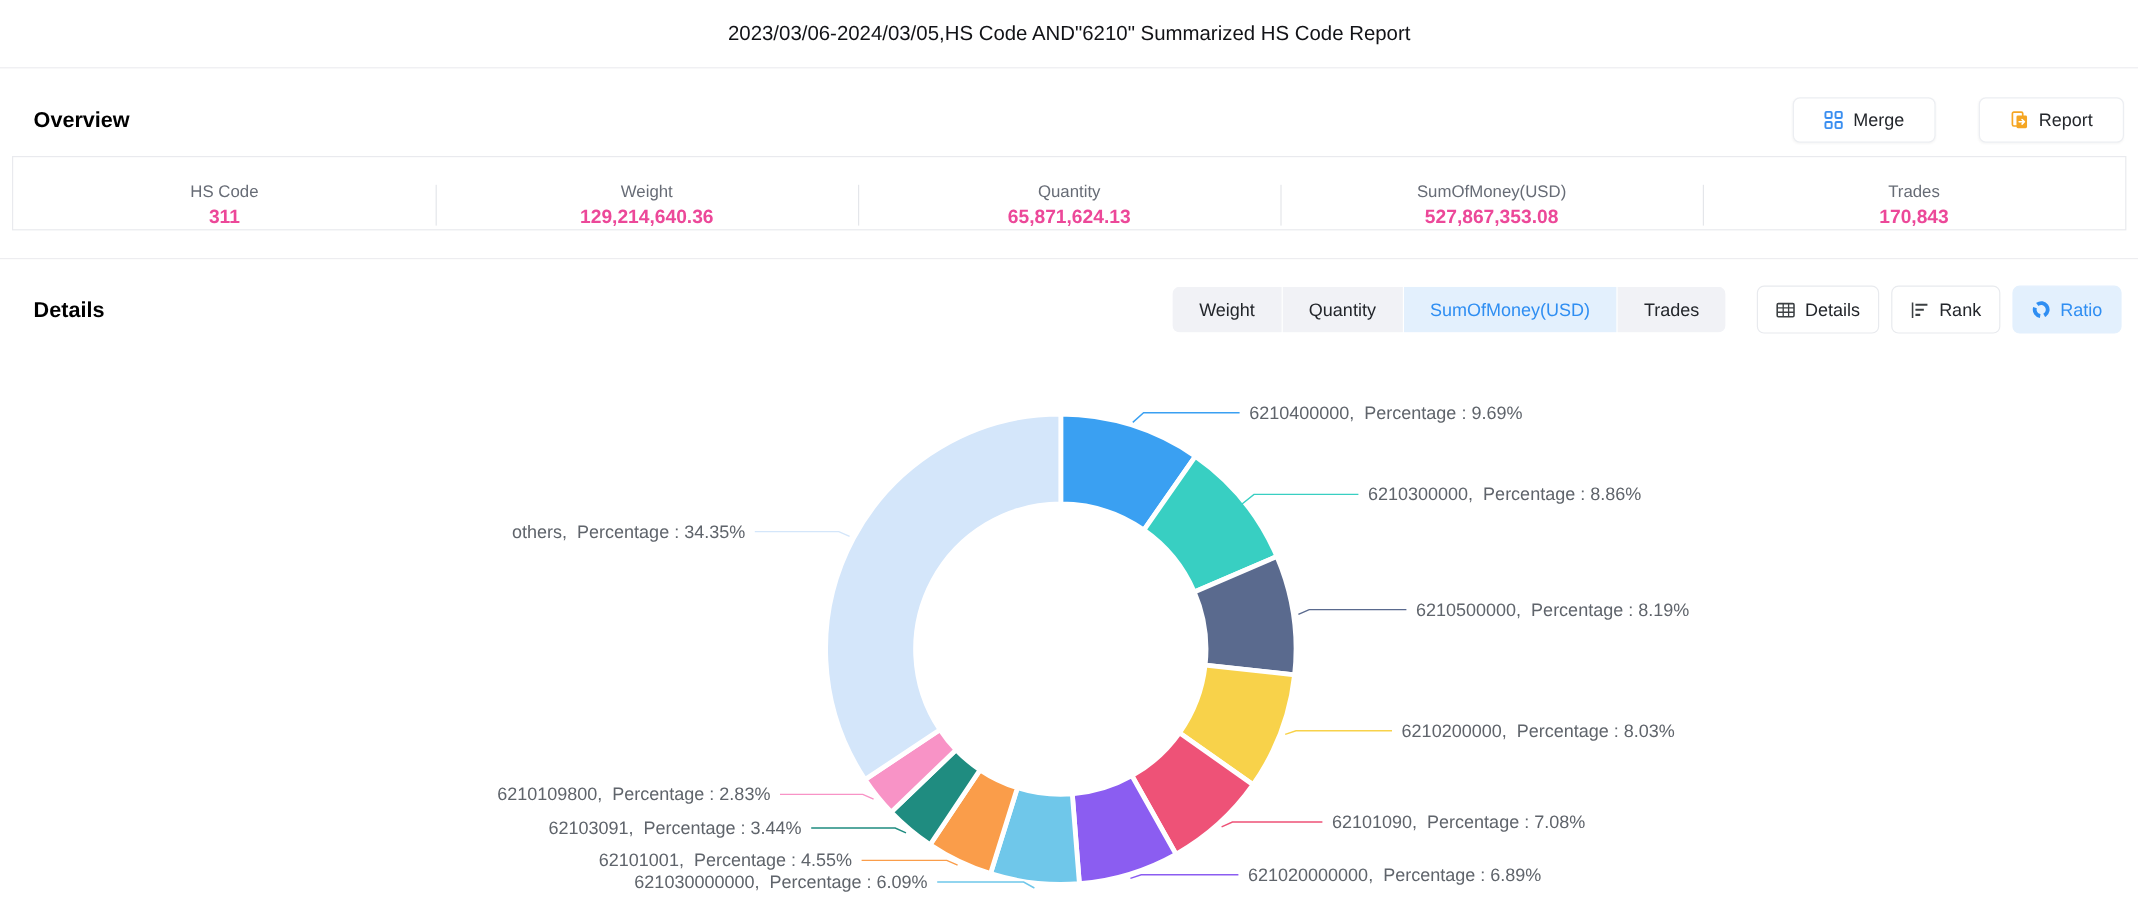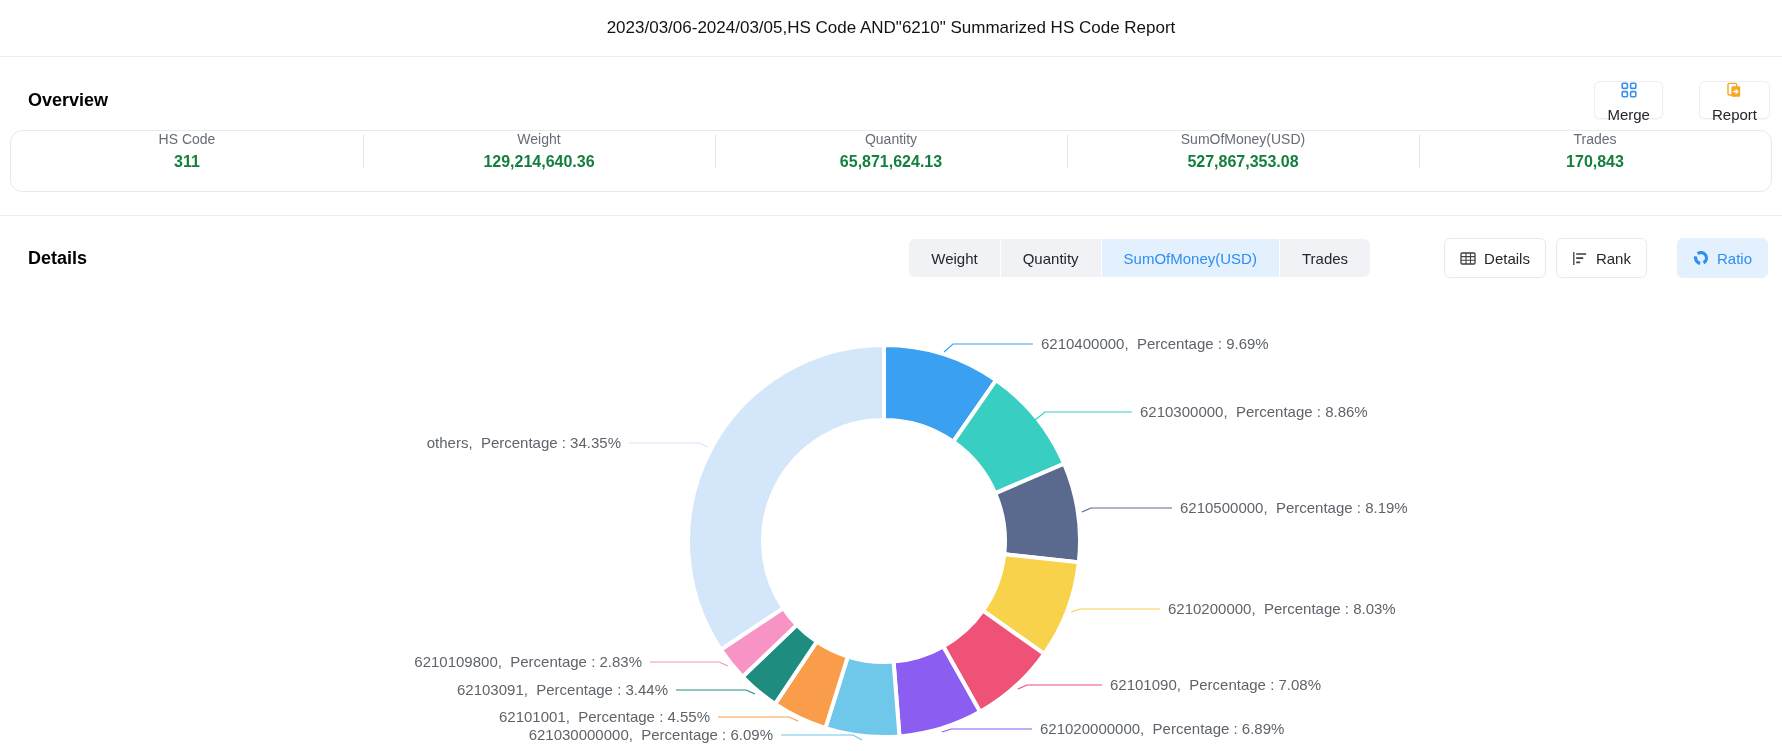--- a/index.html
+++ b/index.html
@@ -14,59 +14,58 @@
     font-size:17px; color:#121317;
   }
   .ov-head {
     margin-top:21px; height:44px;
     display:flex; align-items:center; justify-content:space-between;
     padding:0 12px 0 28px;
   }
   .sec-title { font-size:18px; font-weight:bold; color:#000000; }
   .hbtn-group { display:flex; gap:36px; }
   .hbtn {
-    height:36px; padding:0 12px; background:#fff;
+    height:36px; padding:0 25px; background:#fff;
     border:1px solid #eceef2; border-radius:6px;
     display:flex; align-items:center; gap:8px;
     font-size:15px; color:#23262b; cursor:pointer;
     box-shadow:0 1px 2px rgba(0,0,0,0.04);
-    flex-direction:column;
   }
   .card {
     margin:8px 10px 0 10px; height:60px;
-    border:1px solid #e9eaee; border-radius:12px;
-    display:flex; align-items:flex-start;
+    border:1px solid #e9eaee; border-radius:0;
+    display:flex; align-items:flex-end;
   }
   .stat { flex:1; text-align:center; position:relative; }
   .stat + .stat::before {
     content:""; position:absolute; left:0; top:50%; transform:translateY(-50%);
     width:1px; height:34px; background:#e4e6ea;
   }
   .stat .s-label { font-size:14px; color:#676c76; }
-  .stat .s-value { font-size:16px; font-weight:bold; color:#15803d; margin-top:6px; }
+  .stat .s-value { font-size:16px; font-weight:bold; color:#ec4899; margin-top:6px; }
   .divider { margin-top:23px; height:1px; background:#ededf0; width:100%; }
   .details-head {
     margin-top:22px; height:40px;
-    display:flex; align-items:center; padding:0 14px 0 28px;gap:48px;
+    display:flex; align-items:center; padding:0 14px 0 28px;
   }
   .details-head .sec-title { margin-right:auto; }
   .tab-group { display:flex; gap:1px; border-radius:6px; overflow:hidden; }
   .tab {
     height:38px; padding:0 22px; background:#f1f2f6;
     display:flex; align-items:center; font-size:15px; color:#23262b; cursor:pointer;
   }
   .tab.active { background:#e3f0fd; color:#2f8ef2; }
   .vbtn-group { display:flex; gap:10px; margin-left:26px; }
   .vbtn {
     height:38px; padding:0 15px; background:#fff;
     border:1px solid #e8eaee; border-radius:6px;
     display:flex; align-items:center; gap:8px;
     font-size:15px; color:#23262b; cursor:pointer;
   }
-  .vbtn.active { background:#e3f0fd; border-color:#e3f0fd; color:#2f8ef2;margin-left:20px; }
+  .vbtn.active { background:#e3f0fd; border-color:#e3f0fd; color:#2f8ef2; }
   #chart-svg { position:absolute; left:0; top:0; pointer-events:none; }
   #chart-svg text { font-family:"Liberation Sans", sans-serif; font-size:15px; fill:#5f646b; }
 </style>
 </head>
 <body>
 
 <div class="titlebar">2023/03/06-2024/03/05,HS Code AND"6210" Summarized HS Code Report</div>
 
 <div class="ov-head">
   <div class="sec-title">Overview</div>

